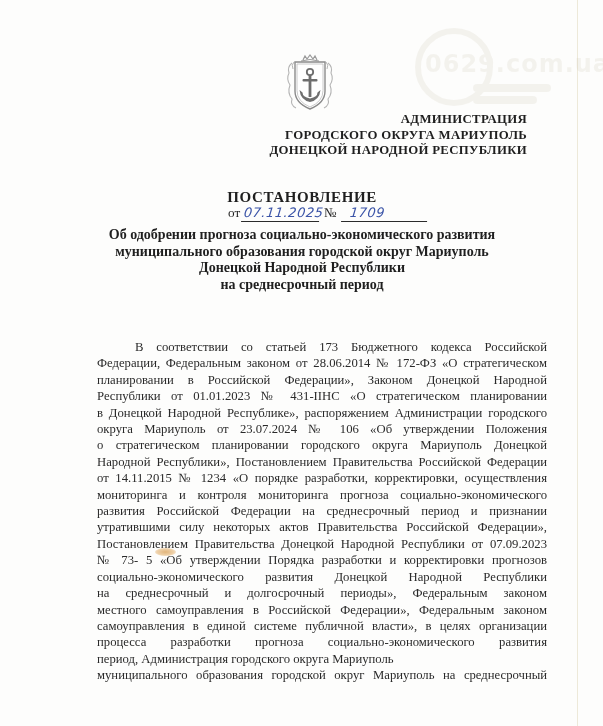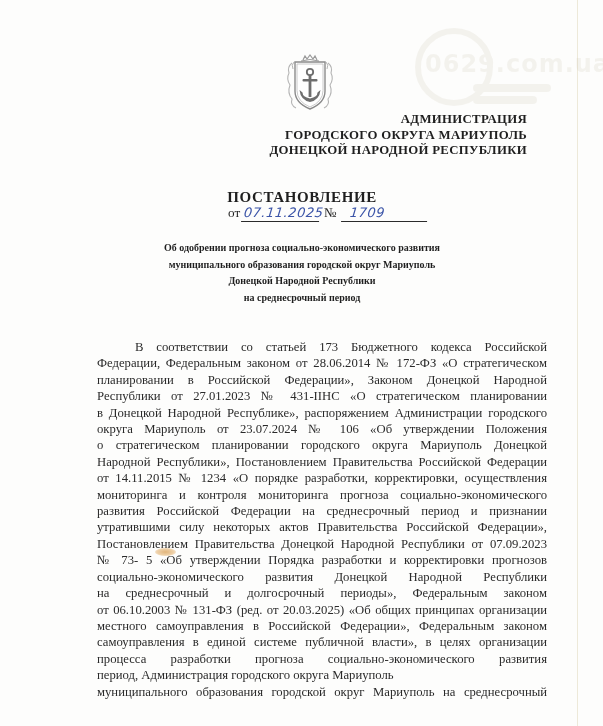--- a/index.html
+++ b/index.html
@@ -58,22 +58,22 @@
     color:#3c55a8;font-size:13px;letter-spacing:.5px;
     display:inline-block;border-bottom:1.3px solid #2b2b2b;
     transform:skewX(-6deg);transform-origin:bottom left;
   }
   .hand-date{width:76px;padding:0 0 1px 2px;}
   .hand-num{width:78px;padding:0 0 1px 8px;}
   .numsign{margin:0 4px 0 5px;}
   .ot{margin-right:1px;}
   
   .title{
-    position:absolute;left:77px;top:240px;width:450px;
-    text-align:center;font-weight:bold;font-size:10px;line-height:16.6px;color:#1f1f1f;
+    position:absolute;left:77px;top:227px;width:450px;
+    text-align:center;font-weight:bold;font-size:14px;line-height:16.6px;color:#1f1f1f;
   }
   
   .body{
     position:absolute;left:97px;top:339px;width:450px;
     font-size:12.7px;line-height:16.4px;color:#2a2a2a;
   }
   .bl{text-align:justify;text-align-last:justify;white-space:nowrap;}
   .bl.first{padding-left:38px;}
   .bl.last{text-align:left;text-align-last:left;}
 </style>
@@ -131,34 +131,33 @@
     <div>Об одобрении прогноза социально-экономического развития</div>
     <div>муниципального образования городской округ Мариуполь</div>
     <div>Донецкой Народной Республики</div>
     <div>на среднесрочный период</div>
   </div>
 
   <div class="body">
     <div class="bl first">В соответствии со статьей 173 Бюджетного кодекса Российской</div>
     <div class="bl">Федерации, Федеральным законом от 28.06.2014 № 172-ФЗ «О стратегическом</div>
     <div class="bl">планировании в Российской Федерации», Законом Донецкой Народной</div>
-    <div class="bl">Республики от 27.01.2023 № 431-IIНС «О стратегическом планировании</div>
+    <div class="bl">Республики от 01.01.2023 № 431-IIНС «О стратегическом планировании</div>
     <div class="bl">в Донецкой Народной Республике», распоряжением Администрации городского</div>
     <div class="bl">округа Мариуполь от 23.07.2024 № 106 «Об утверждении Положения</div>
     <div class="bl">о стратегическом планировании городского округа Мариуполь Донецкой</div>
     <div class="bl">Народной Республики», Постановлением Правительства Российской Федерации</div>
     <div class="bl">от 14.11.2015 № 1234 «О порядке разработки, корректировки, осуществления</div>
     <div class="bl">мониторинга и контроля мониторинга прогноза социально-экономического</div>
     <div class="bl">развития Российской Федерации на среднесрочный период и признании</div>
     <div class="bl">утратившими силу некоторых актов Правительства Российской Федерации»,</div>
     <div class="bl">Постановлением Правительства Донецкой Народной Республики от 07.09.2023</div>
     <div class="bl">№ 73- 5 «Об утверждении Порядка разработки и корректировки прогнозов</div>
     <div class="bl">социально-экономического развития Донецкой Народной Республики</div>
     <div class="bl">на среднесрочный и долгосрочный периоды», Федеральным законом</div>
-    <div class="bl">от 06.10.2003 № 131-ФЗ (ред. от 20.03.2025) «Об общих принципах организации</div>
     <div class="bl">местного самоуправления в Российской Федерации», Федеральным законом</div>
     <div class="bl">самоуправления в единой системе публичной власти», в целях организации</div>
     <div class="bl">процесса разработки прогноза социально-экономического развития</div>
     <div class="bl last">период, Администрация городского округа Мариуполь</div>
     <div class="bl">муниципального образования городской округ Мариуполь на среднесрочный</div>
   </div>
 
 </div>
 
 </body></html>

